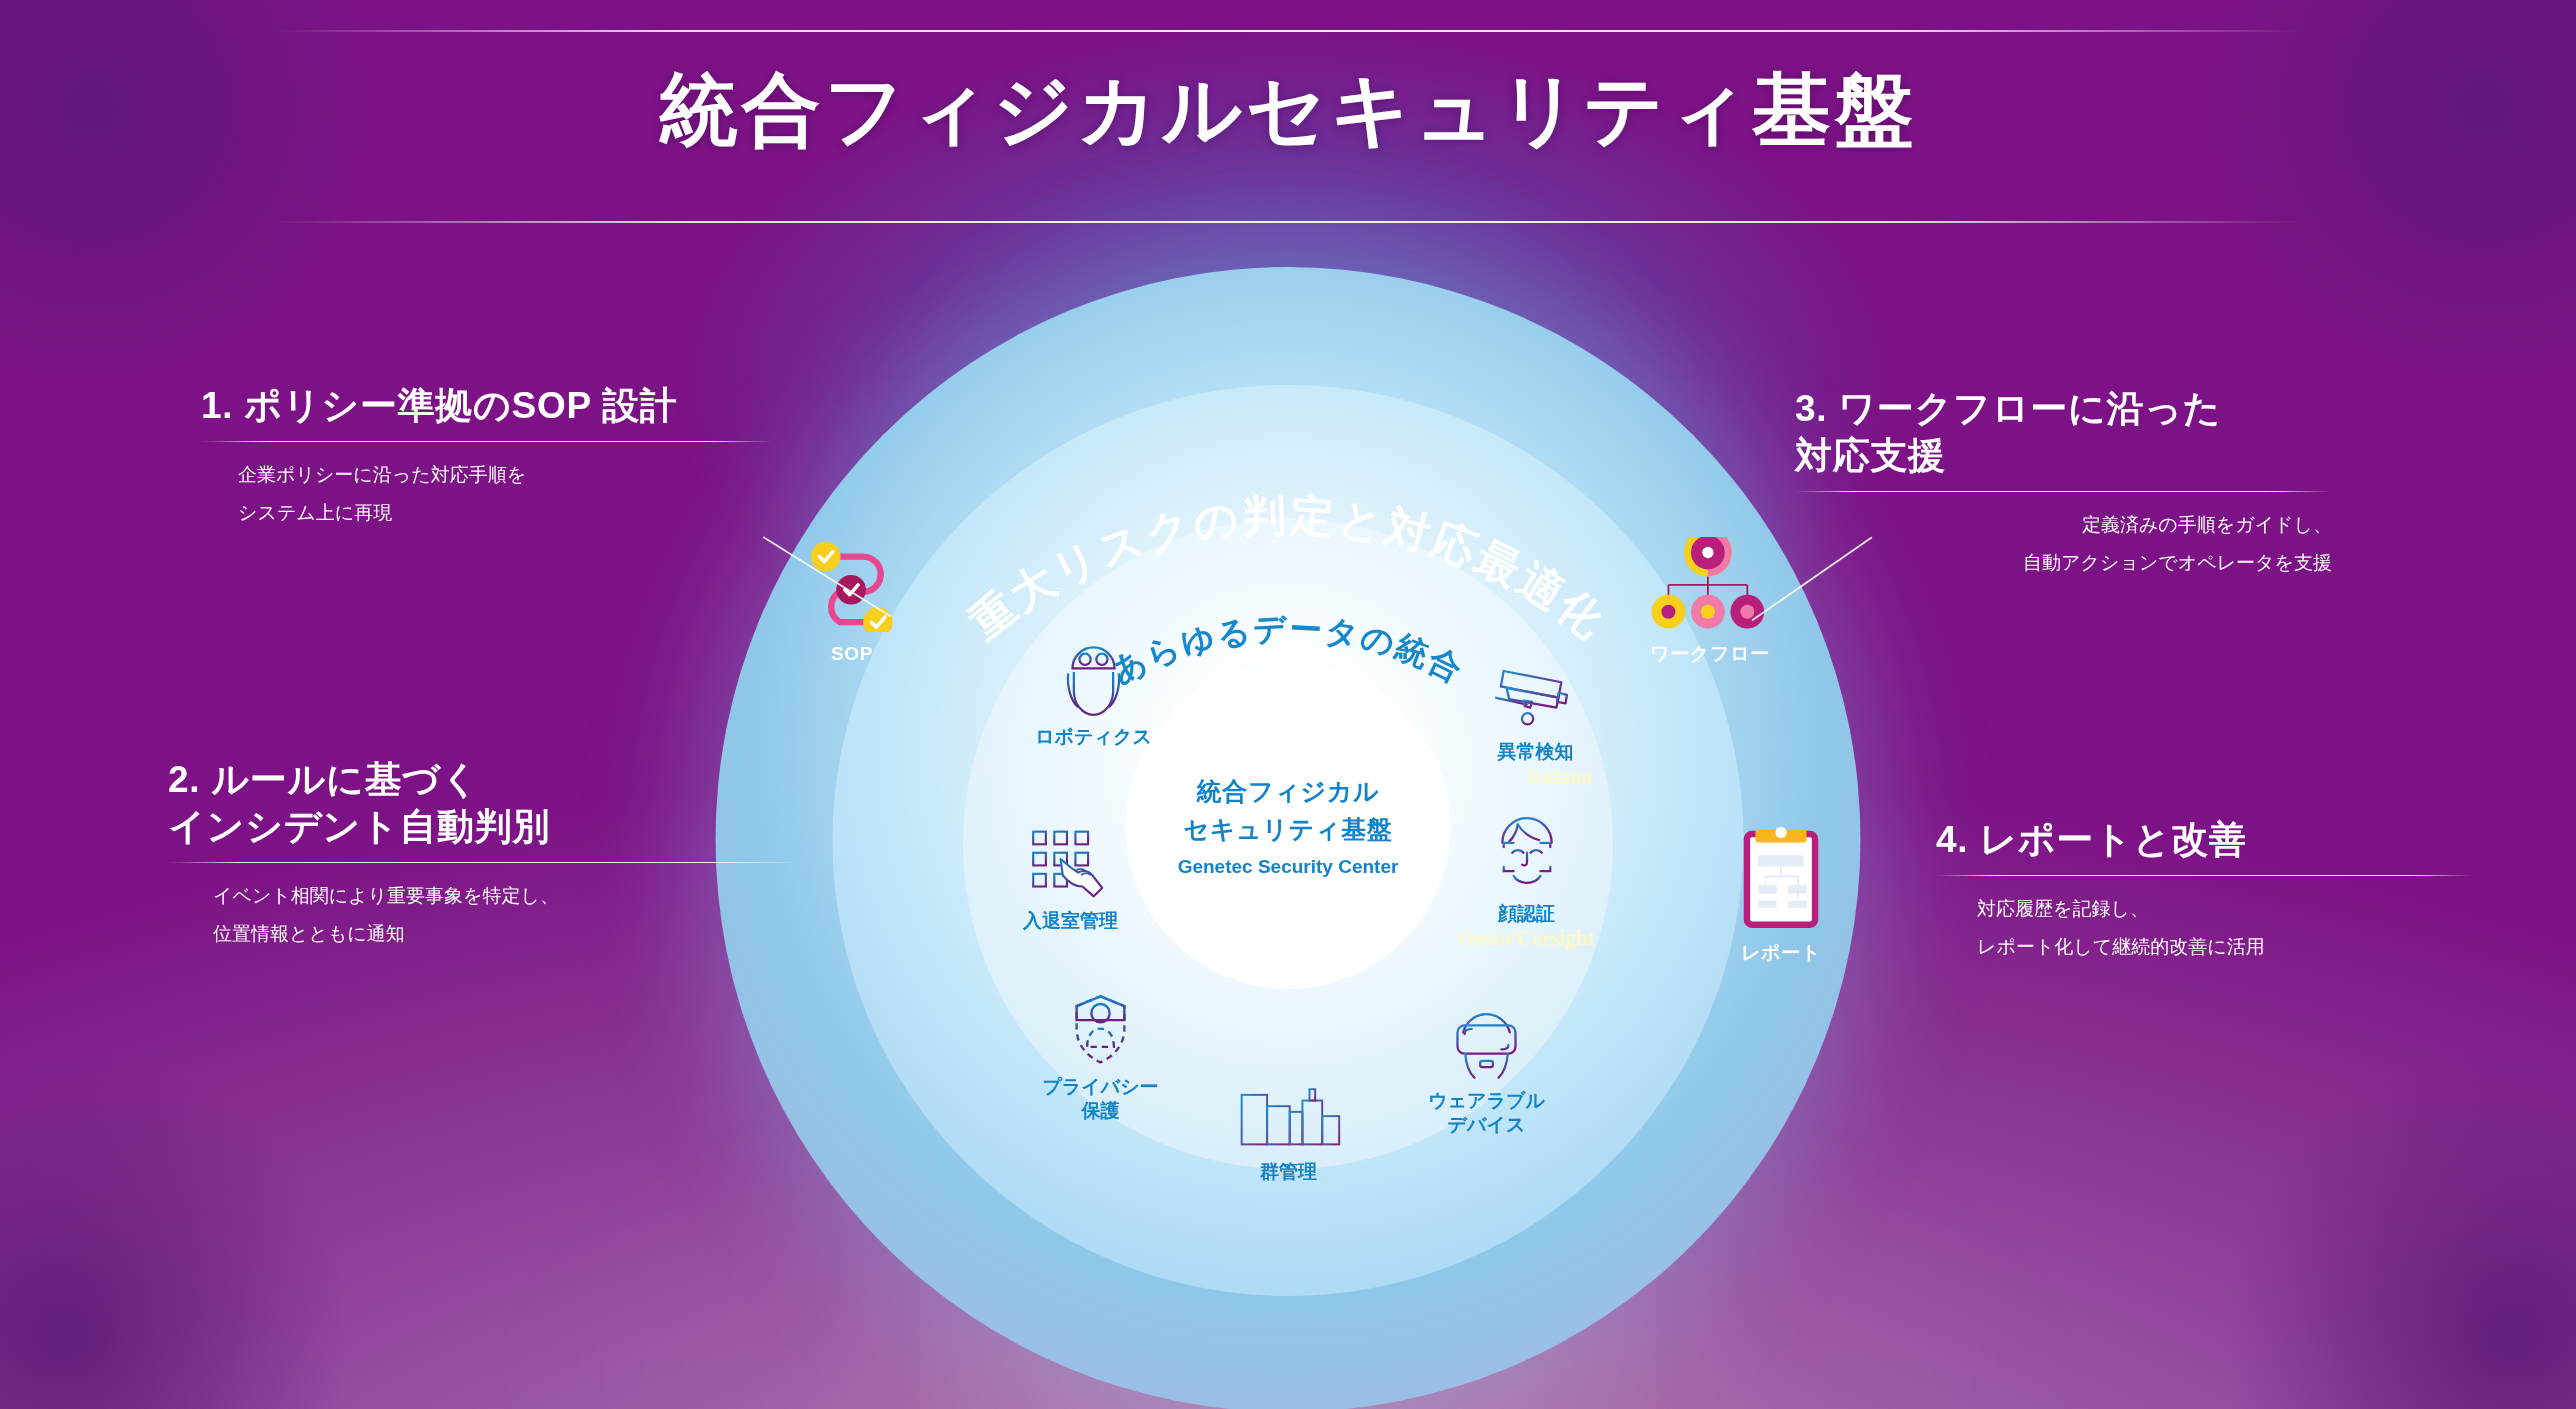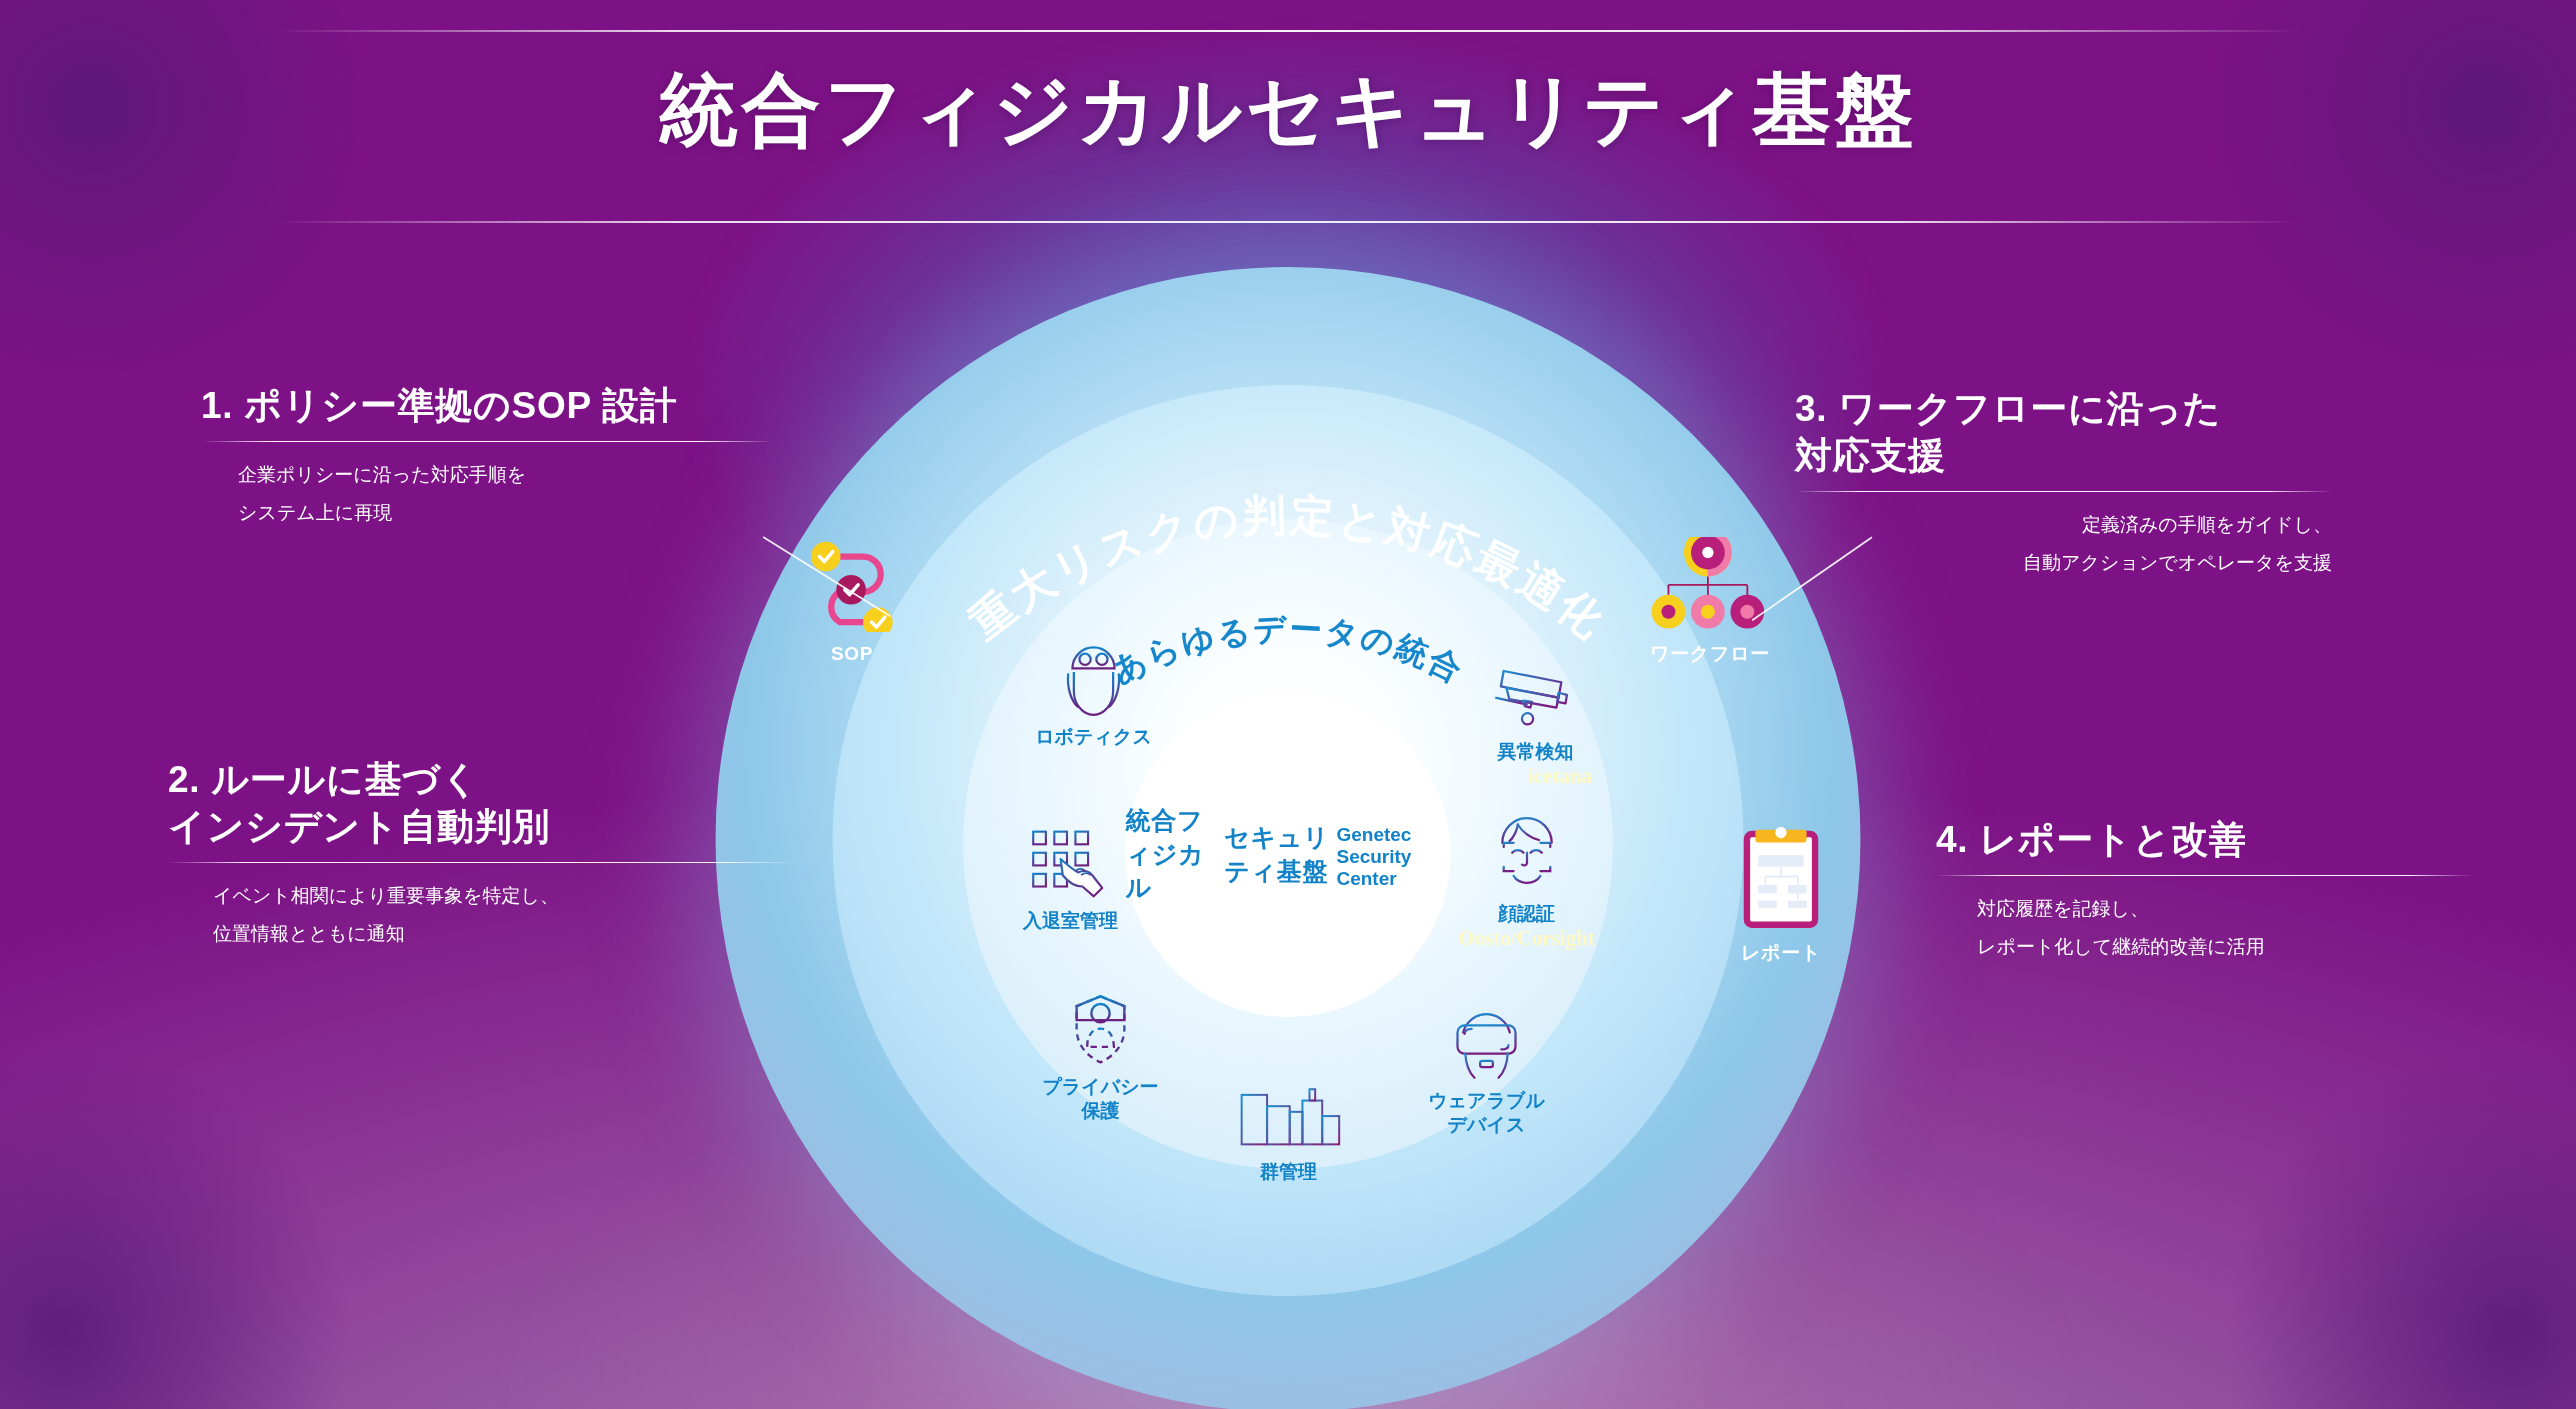--- a/index.html
+++ b/index.html
@@ -72,24 +72,24 @@
     position:absolute; left:50%; top:385px; transform:translateX(-50%);
     width:911px; height:911px; border-radius:50%;
     background:radial-gradient(circle at 50% 40%, #ffffff 0%, #f3fbff 16%, #dff2fc 34%, #c2e7fa 56%, #add9f4 78%, #a9d2f0 100%);
   }
   .ring-inner{
     position:absolute; left:50%; top:519px; transform:translateX(-50%);
     width:650px; height:650px; border-radius:50%;
     background:radial-gradient(circle at 50% 38%, #ffffff 0%, #fbfeff 22%, #eaf7fe 48%, #dcf0fb 72%, #d3ecfa 100%);
   }
   .core-disc{
-    position:absolute; left:50%; top:692px; transform:translateX(-50%);
+    position:absolute; left:50%; top:664px; transform:translateX(-50%);
     width:325px; height:325px; border-radius:50%;
     background:#ffffff;
-    display:flex; flex-direction:row; align-items:center; justify-content:center;
+    display:flex; flex-direction:column; align-items:center; justify-content:center;
     gap:4.2px;
   }
   .core-jp{ color:#1283c8; font-size:25px; font-weight:700; letter-spacing:0.7px; line-height:1.35; }
   .core-en{ color:#1283c8; font-size:19px; font-weight:700; margin-top:5.7px; }
 
   
   .arc-svg{ position:absolute; left:50%; top:267px; transform:translateX(-50%); width:1145px; height:1145px; overflow:visible; }
   .arc-outer-text{ font-family:"Liberation Sans","DejaVu Sans",sans-serif; font-size:62px; font-weight:700; fill:#ffffff; letter-spacing:4px;}
   .arc-inner-text{ font-family:"Liberation Sans","DejaVu Sans",sans-serif; font-size:46px; font-weight:700; fill:#1787cc; letter-spacing:3px;}
 

